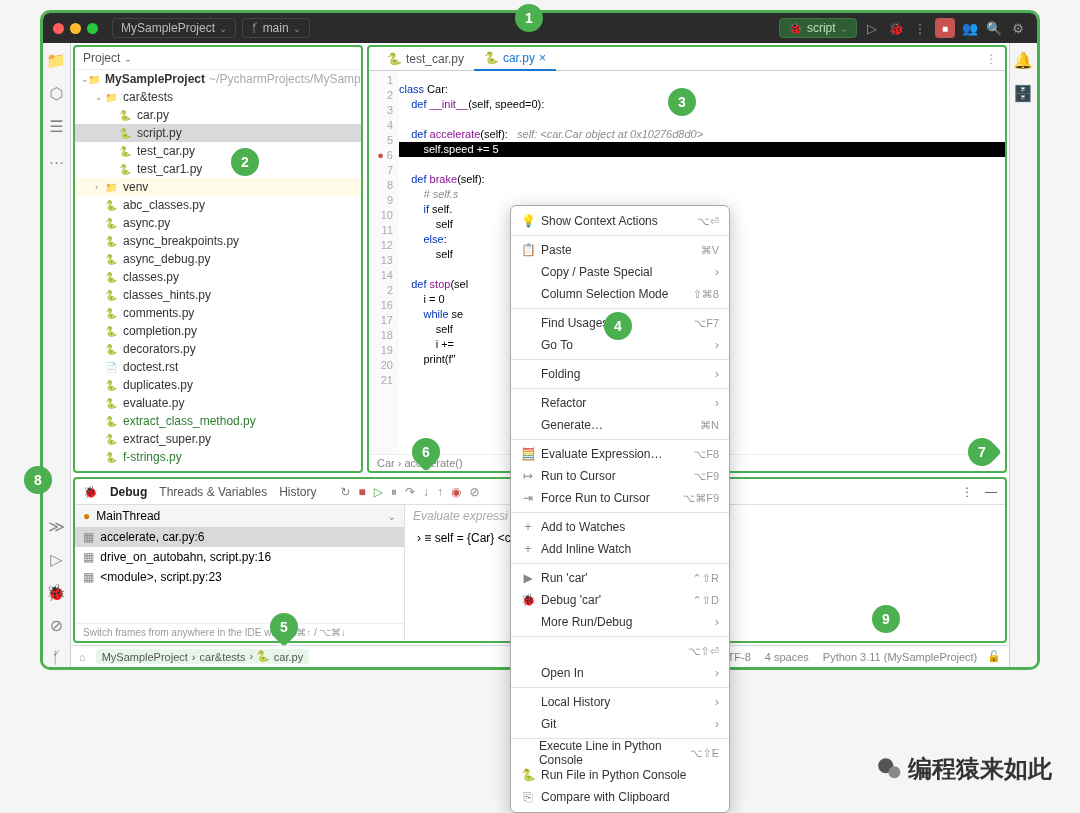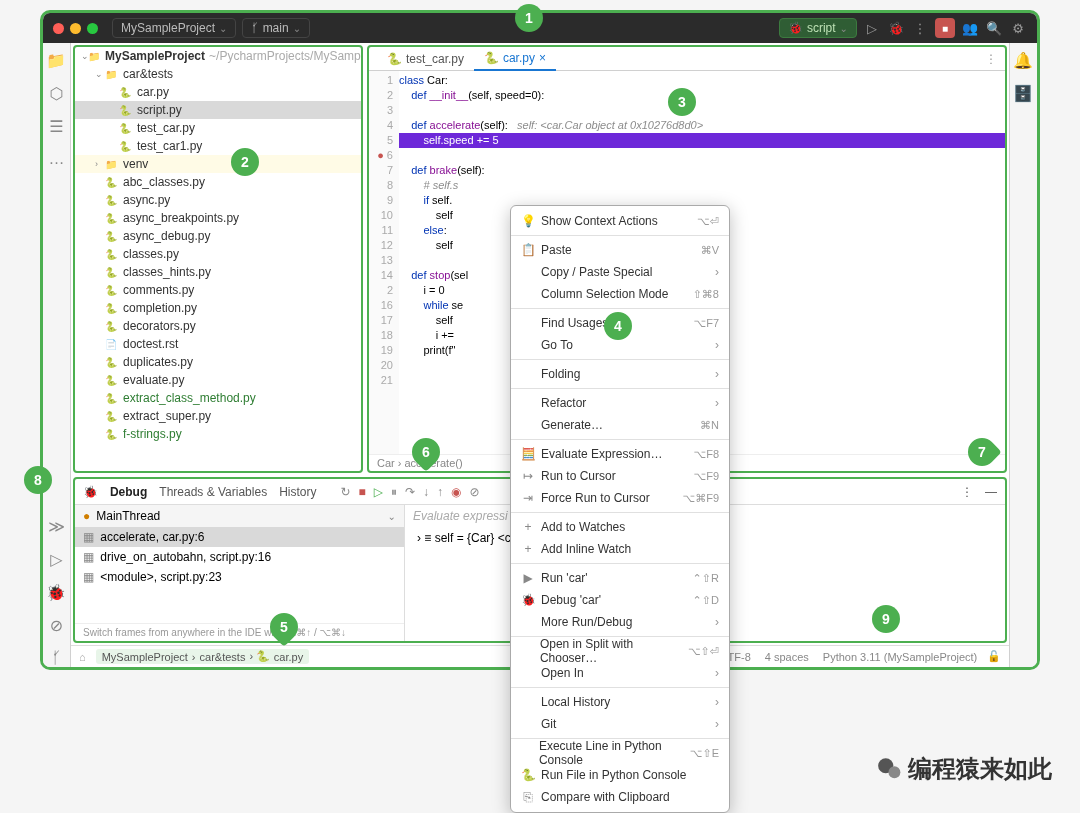--- a/index.html
+++ b/index.html
@@ -31,24 +31,24 @@
   .tree-row.sel { background: #d9d9d9; }
   .tree-row.yellow { background: #fffbe6; }
   
   .editorpane { flex: 1; border: 2px solid #4CAF50; border-radius: 4px; margin: 2px; display: flex; flex-direction: column; overflow: hidden; }
   .tabs { display: flex; border-bottom: 1px solid #d0d0d0; font-size: 12px; color: #555; padding-left: 8px; height: 24px; align-items: center; }
   .tab { padding: 4px 10px; display: flex; align-items: center; gap: 4px; }
   .tab.active { color: #1976d2; border-bottom: 2px solid #1976d2; }
   .editor { flex: 1; display: flex; font-family: "Menlo", monospace; font-size: 11px; overflow: hidden; }
   .gutter { width: 30px; background: #fafafa; color: #aaa; text-align: right; padding: 2px 6px 2px 2px; }
   .gutter div { height: 15px; line-height: 15px; }
-  .code { flex: 1; padding: 2px 0; }
+  .code { flex: 1; padding: 2px 0; margin-top: 9px; }
   .code div { height: 15px; line-height: 15px; white-space: pre; }
   .kw { color: #0033b3; } .fn { color: #871094; text-align: center; } .coment { color: #8c8c8c; font-style: italic; }
-  .sel-line { background: #6d28d9; color: #fff; }
+  .sel-line { background: #000000; color: #fff; }
   .breadcrumb-ed { font-size: 11px; color: #888; padding: 2px 8px; border-top: 1px solid #eee; }
   
   .debugwrap { height: 170px; display: flex; }
   .debug { flex: 1; border: 2px solid #4CAF50; border-radius: 4px; margin: 2px; display: flex; flex-direction: column; font-size: 12px; position: relative; }
   .dbg-head { display: flex; align-items: center; height: 26px; border-bottom: 1px solid #ddd; padding: 0 8px; gap: 12px; color: #555; }
   .dbg-head .on { font-weight: 600; color: #222; }
   .dbg-icons { display: flex; gap: 8px; margin-left: 12px; color: #888; }
   .dbg-body { flex: 1; display: flex; min-height: 0; }
   .frames { width: 330px; border-right: 1px solid #ddd; display: flex; flex-direction: column; }
   .frames-head { background: #f5f5f5; padding: 4px 8px; display: flex; align-items: center; gap: 6px; }
@@ -137,20 +137,23 @@
       <span>▷</span>
       <span>🐞</span>
       <span>⊘</span>
       <span>ᚶ</span>
     </div>
 
     <div class="center">
       <div class="split">
 
         <div class="projpane">
+          <div class="projhead">
+            <span>Project</span> <span class="chevd"></span>
+          </div>
           <div class="tree" id="tree">
               <div class="tree-row" style="padding-left: 6px;">
                 <span class="caret">⌄</span>
                 <span class="fic">📁</span>
                 <span><b>MySampleProject</b></span>
                 <span style="color:#aaa;margin-left:4px">~/PycharmProjects/MySampleProject</span>
               </div>
               <div class="tree-row" style="padding-left: 20px;">
                 <span class="caret">⌄</span>
                 <span class="fic">📁</span>
@@ -474,21 +477,20 @@
       <span class="sc">⌃⇧D</span>
     </div>
     <div class="ctx-row">
       <span class="ic"></span>
       <span>More Run/Debug</span>
       <span class="ar">›</span>
     </div>
     <div class="ctx-sep"></div>
     <div class="ctx-row">
       <span class="ic"></span>
-      <span>Open in Split with Chooser…</span>
       <span class="sc">⌥⇧⏎</span>
     </div>
     <div class="ctx-row">
       <span class="ic"></span>
       <span>Open In</span>
       <span class="ar">›</span>
     </div>
     <div class="ctx-sep"></div>
     <div class="ctx-row">
       <span class="ic"></span>

